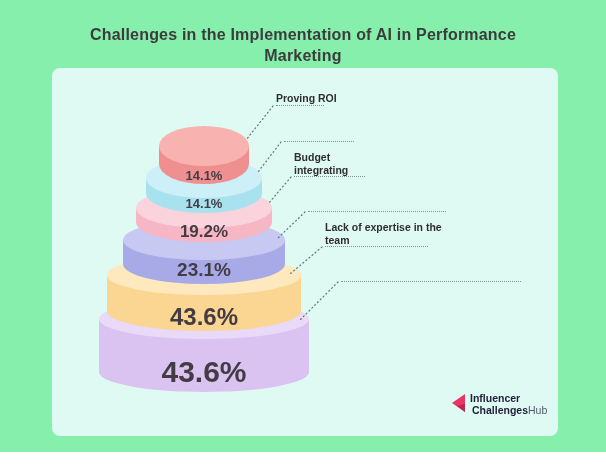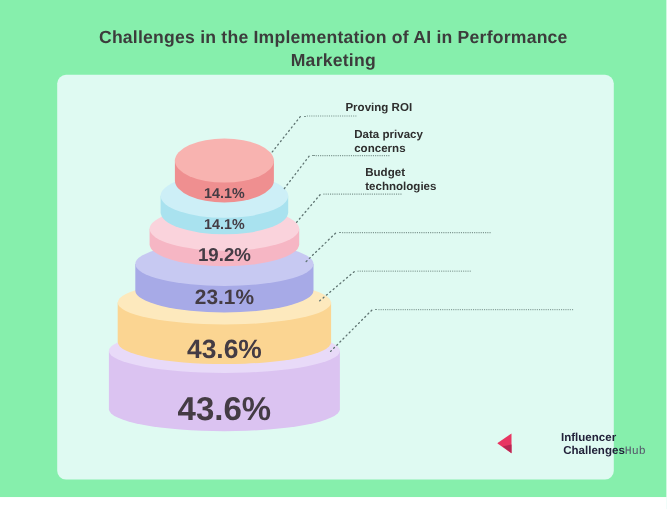--- a/index.html
+++ b/index.html
@@ -3,40 +3,40 @@
 <meta charset="utf-8">
 <style>
   html,body{margin:0;padding:0;background:#ffffff;}
   .page{position:relative;width:606px;height:452px;background:#86efac;overflow:hidden;
         font-family:"Liberation Sans","DejaVu Sans",sans-serif;}
   .title{position:absolute;left:83px;top:24px;width:440px;text-align:center;
          font-size:16px;font-weight:bold;line-height:21px;color:#3c3c3c;letter-spacing:.2px;}
   .panel{position:absolute;left:52px;top:68px;width:506px;height:368px;
          background:#dffaf2;border-radius:8px;}
   svg.cake{position:absolute;left:0;top:0;}
-  .ann{position:absolute;font-size:10.5px;font-weight:bold;line-height:12.5px;color:#2e2e2e;margin-left:38px;}
+  .ann{position:absolute;font-size:10.5px;font-weight:bold;line-height:12.5px;color:#2e2e2e;}
   .u{position:absolute;height:0;border-bottom:1.6px dotted #7d9690;}
   .ann-0{left:276px;top:92px;width:90px;}
   .ann-1{left:284px;top:116px;width:82px;}
   .ann-2{left:294px;top:151px;width:72px;}
   .ann-3{left:308px;top:186px;width:158px;}
   .ann-4{left:325px;top:221px;width:128px;}
   .ann-5{left:341px;top:256px;width:202px;}
   .u-0{left:276px;top:105px;width:48px;}
   .u-1{left:284px;top:141px;width:70px;}
   .u-2{left:294px;top:176px;width:71px;}
   .u-3{left:308px;top:211px;width:138px;}
   .u-4{left:325px;top:246px;width:103px;}
   .u-5{left:341px;top:281px;width:180px;}
-  .logo{position:absolute;left:452px;top:393px;display:flex;align-items:flex-start;gap:40px;}
+  .logo{position:absolute;left:452px;top:393px;display:flex;align-items:flex-start;}
   .logo-text{margin-left:4px;font-size:10.5px;line-height:11.5px;}
   .logo-line1{font-weight:bold;color:#22223a;}
   .logo-line2{margin-left:2px;}
   .logo-line2 .b{font-weight:bold;color:#22223a;}
-  .logo-line2 .l{font-weight:normal;color:#55556a;font-family:Liberation Mono, monospace;}
+  .logo-line2 .l{font-weight:normal;color:#55556a;}
 </style>
 </head>
 <body>
 
 <div class="page">
 
   <div class="title">Challenges in the Implementation of AI in Performance Marketing</div>
 
   <div class="panel"></div>
 
@@ -61,22 +61,22 @@
       <line x1="338" y1="282" x2="300" y2="320" stroke="#5f7472" stroke-width="1.2" stroke-dasharray="1 3" stroke-linecap="round"></line>
       <text x="204" y="180" text-anchor="middle" font-size="13" font-weight="600" fill="#443c44" font-family="&quot;Liberation Sans&quot;,&quot;DejaVu Sans&quot;,sans-serif">14.1%</text>
       <text x="204" y="208" text-anchor="middle" font-size="13" font-weight="600" fill="#443c44" font-family="&quot;Liberation Sans&quot;,&quot;DejaVu Sans&quot;,sans-serif">14.1%</text>
       <text x="204" y="237" text-anchor="middle" font-size="17" font-weight="600" fill="#443c44" font-family="&quot;Liberation Sans&quot;,&quot;DejaVu Sans&quot;,sans-serif">19.2%</text>
       <text x="204" y="276" text-anchor="middle" font-size="19" font-weight="600" fill="#443c44" font-family="&quot;Liberation Sans&quot;,&quot;DejaVu Sans&quot;,sans-serif">23.1%</text>
       <text x="204" y="325" text-anchor="middle" font-size="24" font-weight="600" fill="#443c44" font-family="&quot;Liberation Sans&quot;,&quot;DejaVu Sans&quot;,sans-serif">43.6%</text>
       <text x="204" y="382" text-anchor="middle" font-size="30" font-weight="600" fill="#443c44" font-family="&quot;Liberation Sans&quot;,&quot;DejaVu Sans&quot;,sans-serif">43.6%</text>
     </svg>
 
   <div class="ann ann-0">Proving ROI</div>
-  <div class="ann ann-1">Data privacy concerns</div>
-  <div class="ann ann-2">Budget technologies</div>
+  <div class="ann ann-2">Budget integrating</div>
+  <div class="ann ann-4">Lack of expertise in the team</div>
 
   <div class="u u-0"></div>
   <div class="u u-1"></div>
   <div class="u u-2"></div>
   <div class="u u-3"></div>
   <div class="u u-4"></div>
   <div class="u u-5"></div>
 
   <div class="logo">
     <svg width="14" height="22" viewBox="0 0 14 22">

